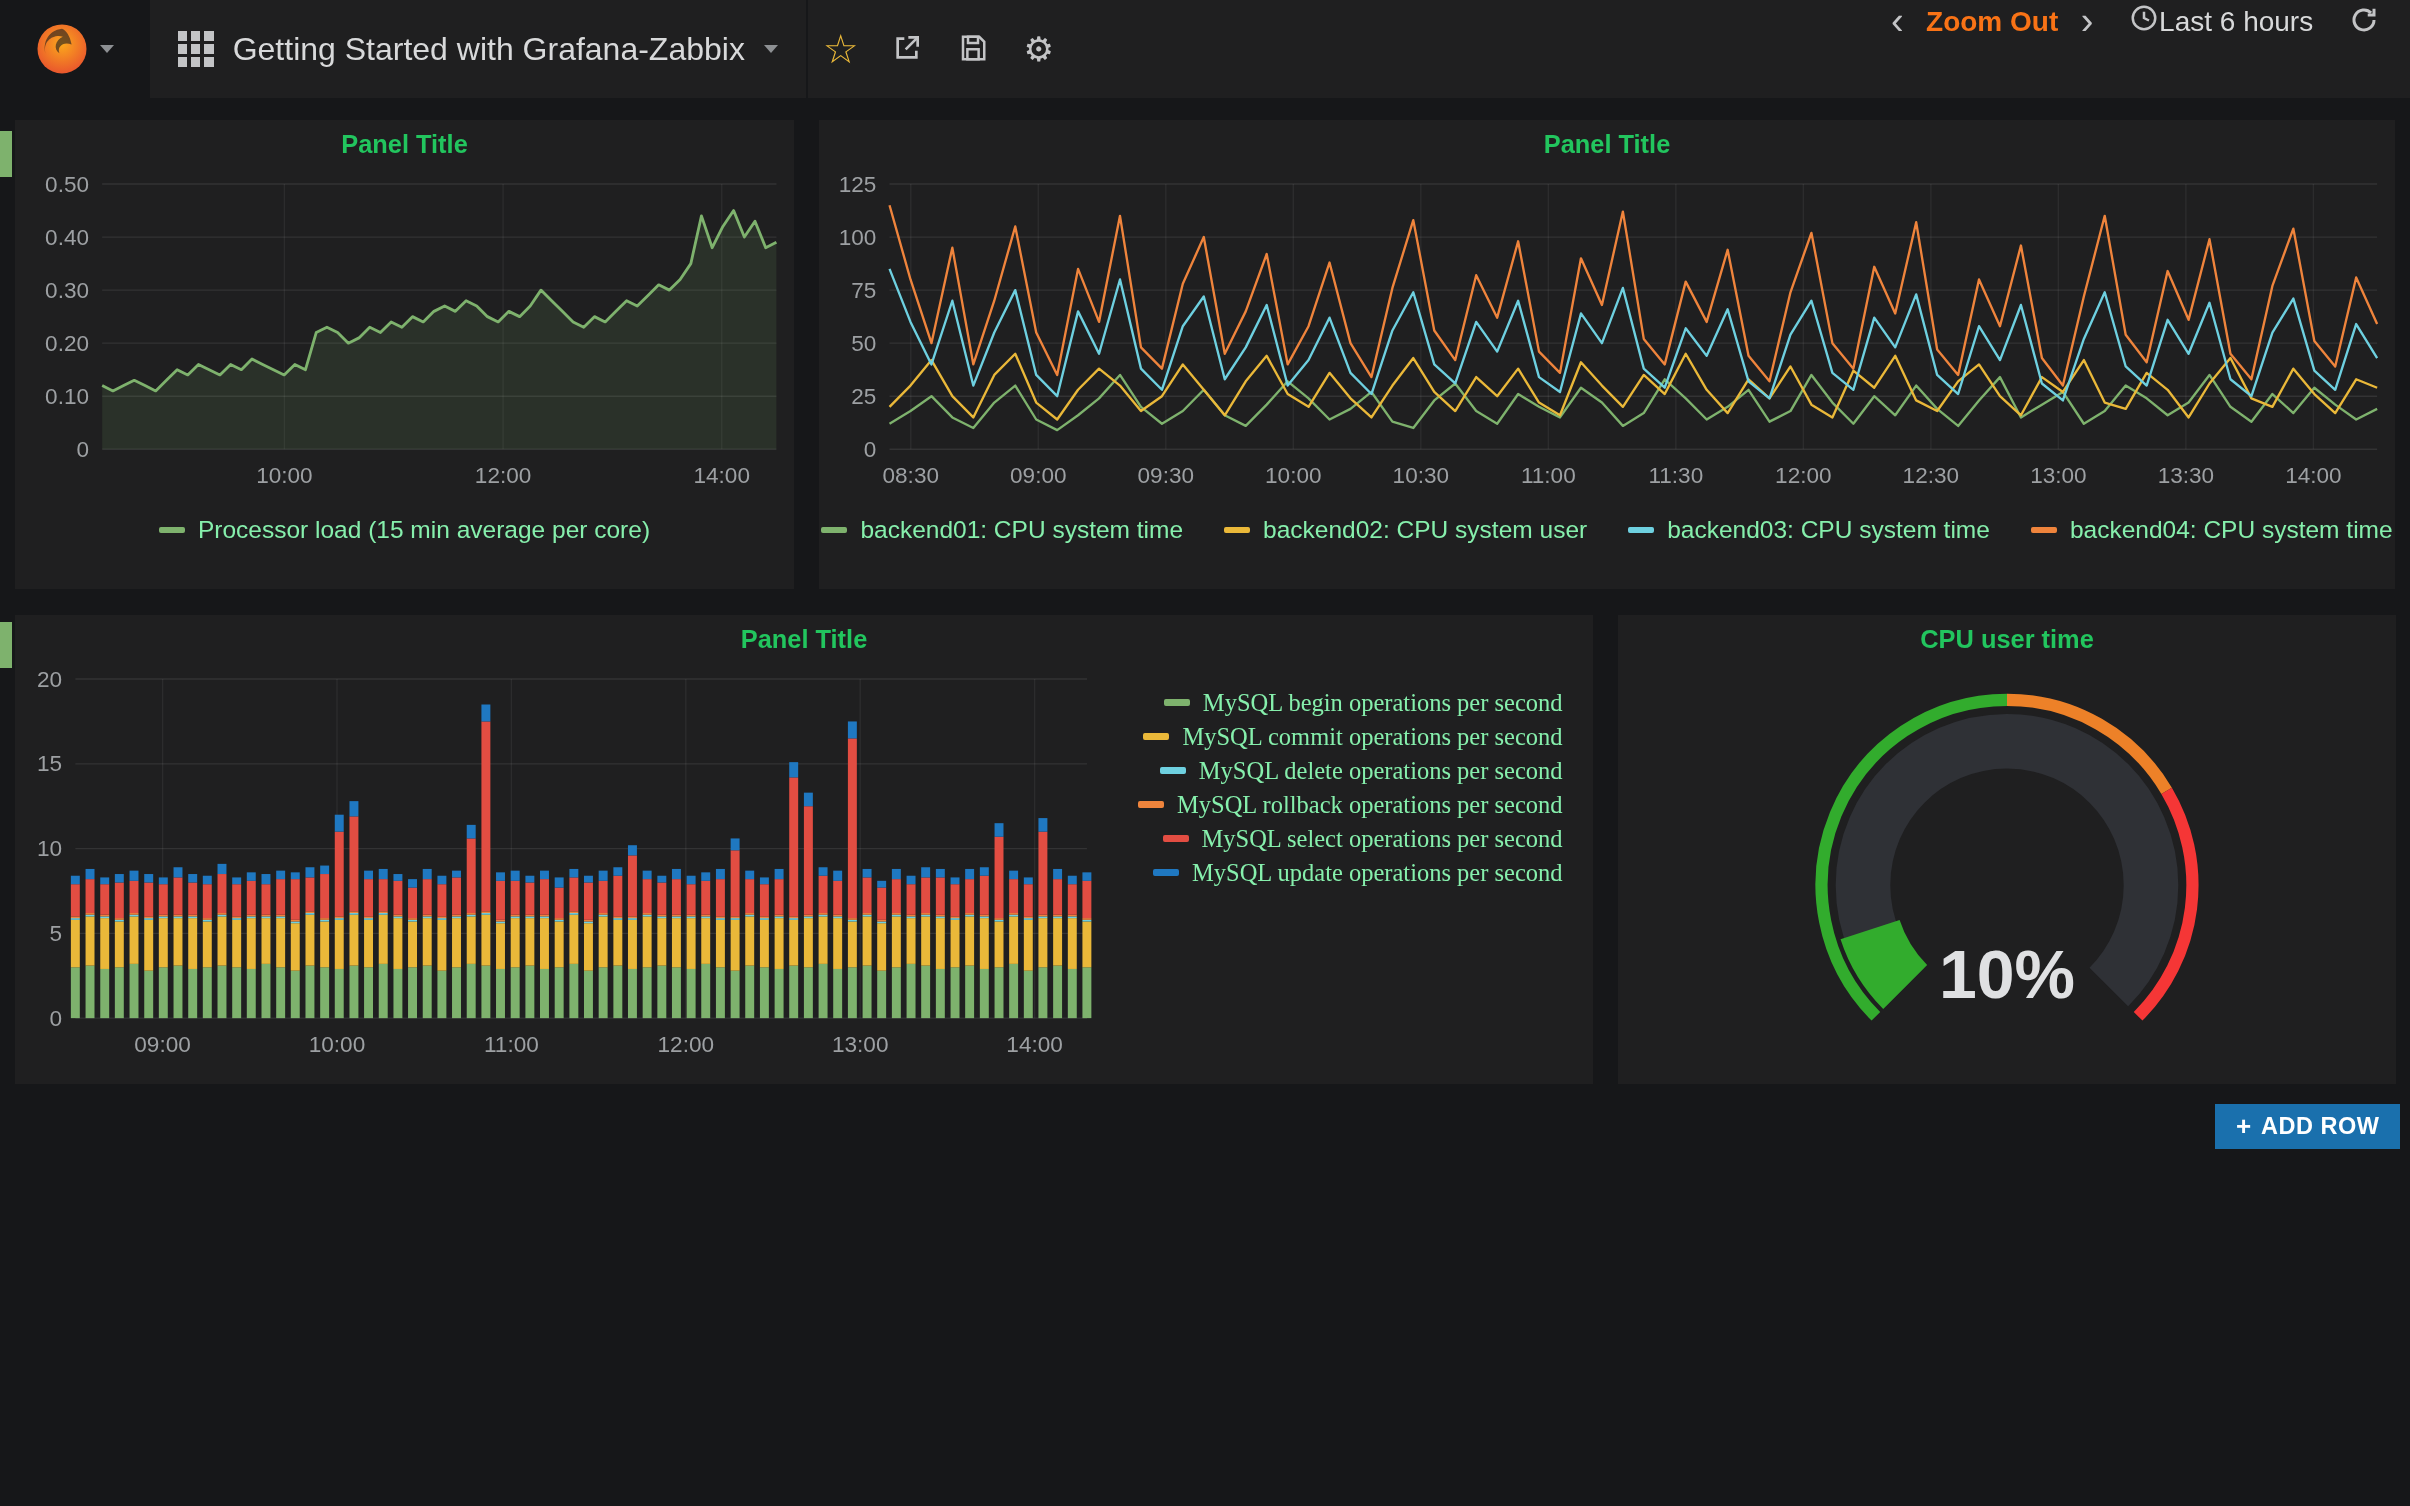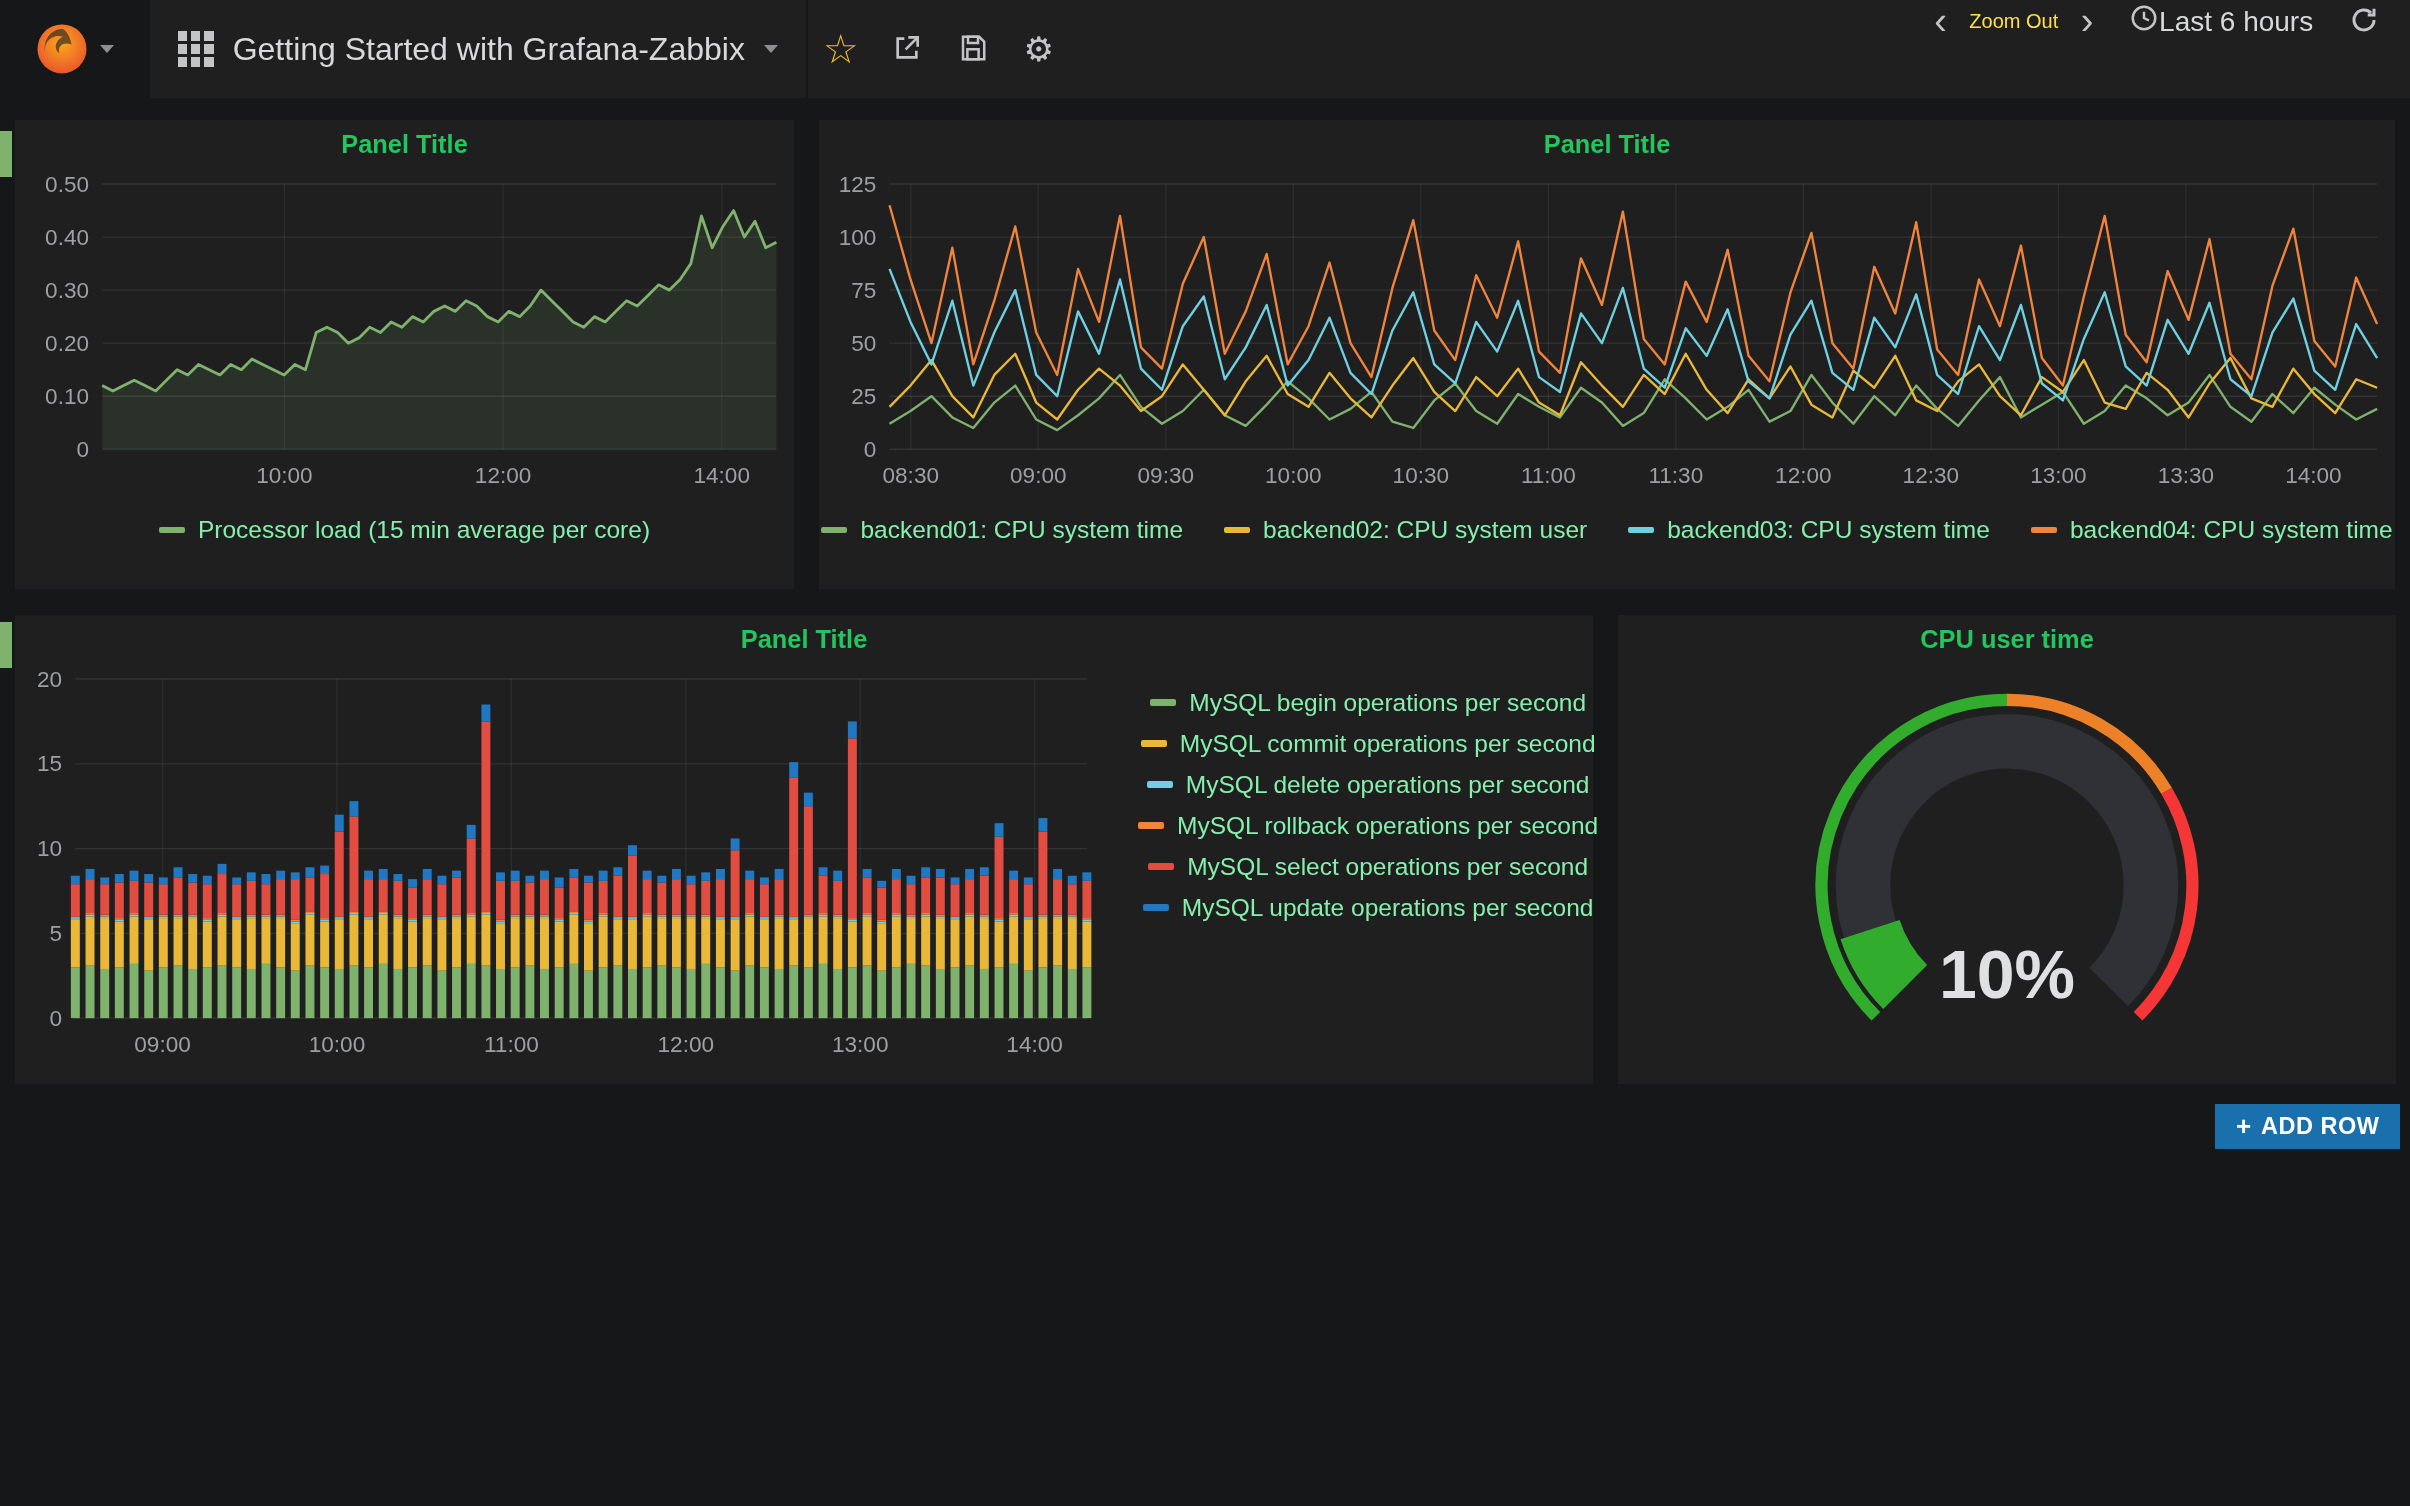--- a/index.html
+++ b/index.html
@@ -13,39 +13,39 @@
   .dash-nav{display:flex;align-items:center;gap:19px;padding:0 28px;height:98px;cursor:pointer;}
   .grid-icon{display:grid;grid-template-columns:repeat(3,9.4px);grid-gap:3.8px;}
   .grid-icon i{width:9.4px;height:9.4px;background:#c3c4c6;}
   .nav-title{font-size:32px;color:#d8d9da;white-space:nowrap;}
   .vdiv{width:1.9px;height:98px;background:#161719;flex:0 0 auto;}
   .nav-btn{width:66px;height:98px;display:flex;align-items:center;justify-content:center;background:none;border:none;cursor:pointer;color:#c3c4c6;}
   .glyph{font-size:34px;line-height:1;color:#c3c4c6;}
   .glyph.star{color:#eab839;font-size:40px;}
   .navbar-right{margin-left:auto;display:flex;align-items:center;gap:3.8px;padding-right:19px;}
   .chev{font-size:38px;color:#c3c4c6;padding:0 13px;cursor:pointer;background:none;border:none;}
-  .zoom-btn{font-size:20px;color:#fde047;background:none;border:none;cursor:pointer;padding:0 5.6px;}
+  .zoom-btn{font-size:28px;color:#f97316;background:none;border:none;cursor:pointer;padding:0 5.6px;font-weight:bold;}
   .time-btn{display:flex;align-items:center;font-size:28px;color:#d8d9da;background:none;border:none;cursor:pointer;padding:0 19px;}
   .refresh-btn{background:none;border:none;cursor:pointer;padding:0 13px;}
 
   
   .panel{position:absolute;background:#1f1f20;}
   #panel1{left:15px;top:120px;width:779px;height:469px;}
   #panel2{left:819px;top:120px;width:1576px;height:469px;}
   #panel3{left:15px;top:615px;width:1578px;height:469px;}
   #panel4{left:1618px;top:615px;width:778px;height:469px;}
   .panel-title{height:49px;display:flex;align-items:center;justify-content:center;font-size:25.4px;font-weight:700;color:#22c55e;cursor:pointer;}
   .chart{position:relative;}
   #chart-proc{width:779px;height:331px;}
   #chart-cpu{width:1576px;height:331px;}
   #chart-mysql{width:1089px;height:405px;flex:0 0 auto;}
   #gauge-cpu{width:778px;height:416px;position:relative;}
   .panel3-body{display:flex;}
   .legend-row{display:flex;justify-content:center;align-items:center;gap:41px;height:60px;}
-  .legend-col{display:flex;flex-direction:column;align-items:center;gap:13px;padding:24.5px 0 0 34px;}
+  .legend-col{display:flex;flex-direction:column;align-items:flex-end;gap:6px;padding:24.5px 0 0 34px;font-family:Liberation Serif, serif;}
   .legend-item{display:flex;align-items:center;gap:13px;font-size:24.5px;color:#86efac;cursor:pointer;white-space:nowrap;}
   .legend-swatch{display:inline-block;width:26px;height:6.6px;border-radius:1.9px;flex:0 0 auto;}
   .gauge-value{position:absolute;left:0;right:0;text-align:center;font-size:68px;font-weight:700;color:#dfe0e2;line-height:1;margin-top:32px;}
 
   
   .row-handle{position:absolute;left:0;width:12.2px;height:46px;background:#7eb26d;cursor:pointer;}
   #row-handle-1{top:131px;}
   #row-handle-2{top:622px;}
   .add-row-btn{position:absolute;left:2215px;top:1104px;height:45px;padding:0 21px;background:#1a70ad;color:#ffffff;font-size:23.5px;font-weight:700;display:flex;align-items:center;gap:9.4px;border:none;cursor:pointer;letter-spacing:0.5px;}
   .add-row-btn .plus{font-size:26px;font-weight:700;}

